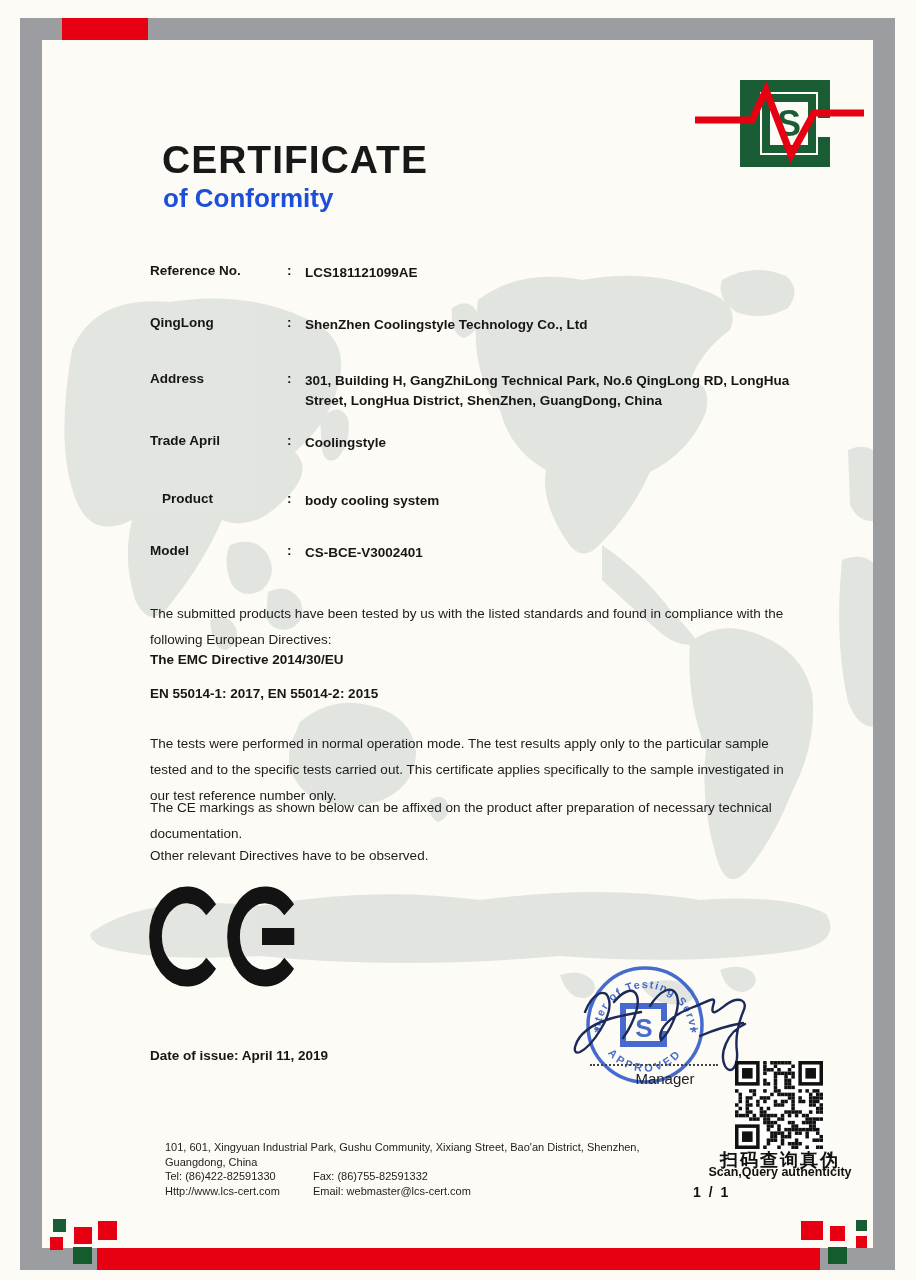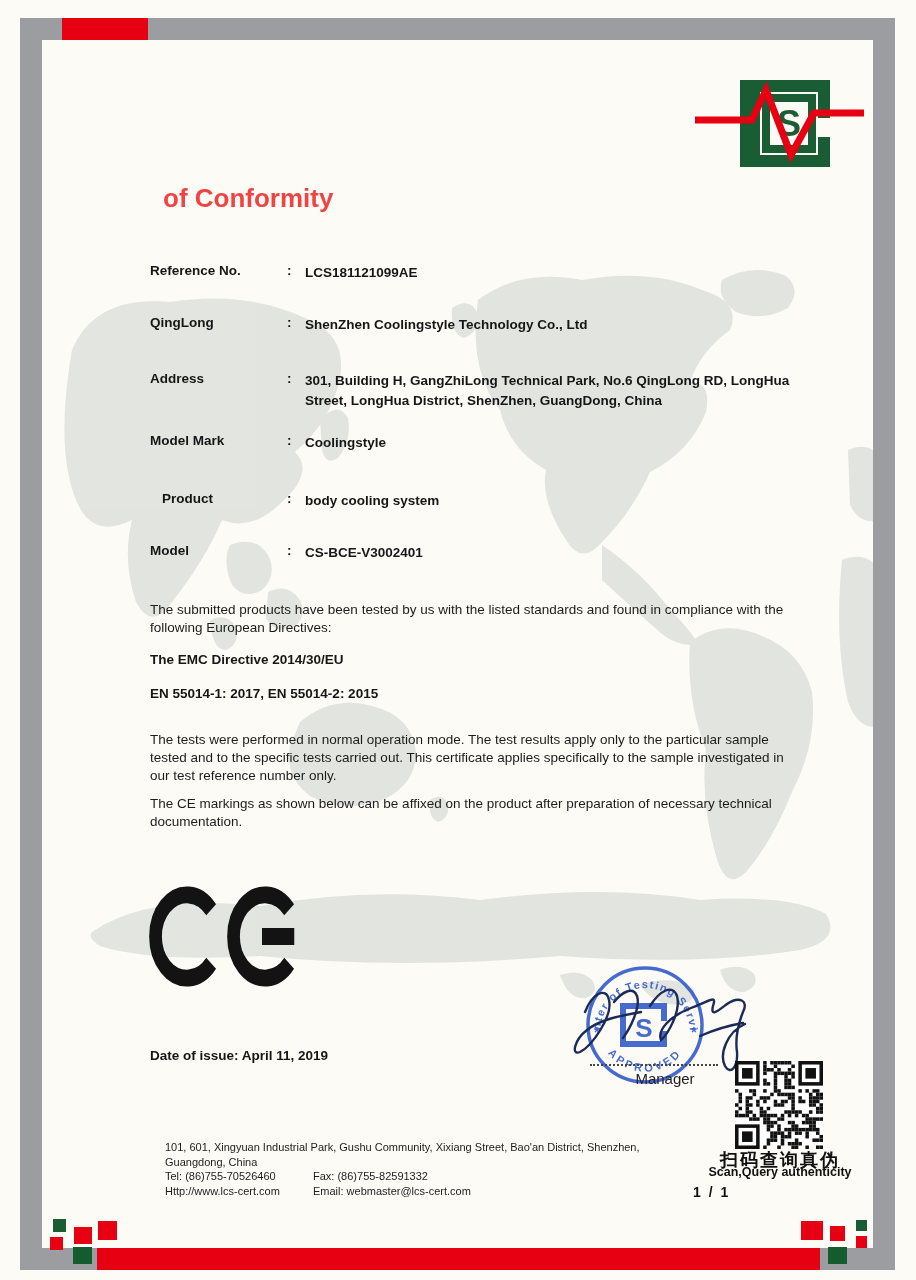--- a/index.html
+++ b/index.html
@@ -3,24 +3,24 @@
 <meta charset="utf-8">
 <style>
   html,body{margin:0;padding:0;}
   body{width:916px;height:1280px;background:#ffffff;font-family:"Liberation Sans",sans-serif;}
   .page{position:relative;width:916px;height:1280px;background:#fcfbf6;overflow:hidden;}
   .abs{position:absolute;}
   .wm{position:absolute;left:0;top:0;z-index:0;pointer-events:none;}
   .content{z-index:2;}
   .frame{position:absolute;left:20px;top:18px;width:831px;height:1208px;border:22px solid #9b9da0;z-index:1;}
   .title1{left:162px;top:138px;font-size:39px;font-weight:bold;letter-spacing:1px;color:#181818;}
-  .title2{left:163px;top:183px;font-size:26px;font-weight:bold;color:#ef4444;}
+  .title2{left:163px;top:183px;font-size:26px;font-weight:bold;color:#1d4ed8;}
   .flabel{font-size:13.5px;font-weight:bold;color:#161616;}
   .fval{font-size:13.5px;font-weight:bold;color:#161616;line-height:20px;}
-  .bodytext{font-size:13.5px;color:#1c1c1c;line-height:18px;}
+  .bodytext{font-size:13.5px;color:#1c1c1c;line-height:26px;}
   .boldline{font-size:13.5px;font-weight:bold;color:#161616;}
   .footer-line{font-size:11px;color:#1d1d1d;line-height:14.5px;}
   .qr-cn{font-size:18px;font-weight:bold;color:#111;letter-spacing:2px;}
   .qr-en{font-size:12.5px;font-weight:bold;color:#111;}
   .pagenum{font-size:14px;font-weight:bold;letter-spacing:2px;color:#111;}
   .manager{font-size:15px;color:#222;}
   .dotline{border-top:2px dotted #444;width:128px;}
   .sq{position:absolute;z-index:3;}
 </style>
 </head>
@@ -85,58 +85,60 @@
       <rect x="740" y="155" width="90" height="12"></rect>
       <rect x="762" y="94" width="54" height="8"></rect>
       <rect x="762" y="94" width="8" height="59"></rect>
       <rect x="808" y="94" width="8" height="59"></rect>
       <rect x="762" y="145" width="54" height="8"></rect>
     </g>
     <text x="789" y="136" font-size="36" font-weight="bold" fill="#1a5c33" text-anchor="middle" font-family="Liberation Sans, sans-serif">S</text>
     <polyline points="695,120 752,120 766,90 791,155 814,113 864,113" fill="none" stroke="#e60012" stroke-width="7"></polyline>
   </svg>
 
+  <div class="abs content title1">CERTIFICATE</div>
   <div class="abs content title2">of Conformity</div>
 
   <div class="abs content" style="left:150px;top:263px;">
     <span class="flabel abs" style="left:0;width:130px;">Reference No.</span>
     <span class="flabel abs" style="left:137px;">:</span>
     <span class="fval abs" style="left:155px;width:495px;">LCS181121099AE</span>
   </div>
   <div class="abs content" style="left:150px;top:315px;">
     <span class="flabel abs" style="left:0;width:130px;">QingLong</span>
     <span class="flabel abs" style="left:137px;">:</span>
     <span class="fval abs" style="left:155px;width:495px;">ShenZhen Coolingstyle Technology Co., Ltd</span>
   </div>
   <div class="abs content" style="left:150px;top:371px;">
     <span class="flabel abs" style="left:0;width:130px;">Address</span>
     <span class="flabel abs" style="left:137px;">:</span>
     <span class="fval abs" style="left:155px;width:495px;">301, Building H, GangZhiLong Technical Park, No.6 QingLong RD, LongHua Street, LongHua District, ShenZhen, GuangDong, China</span>
   </div>
   <div class="abs content" style="left:150px;top:433px;">
-    <span class="flabel abs" style="left:0;width:130px;">Model Mark</span>
+    <span class="flabel abs" style="left:0;width:130px;">Trade April</span>
     <span class="flabel abs" style="left:137px;">:</span>
     <span class="fval abs" style="left:155px;width:495px;">Coolingstyle</span>
   </div>
   <div class="abs content" style="left:150px;top:491px;">
     <span class="flabel abs" style="left:12px;width:130px;">Product</span>
     <span class="flabel abs" style="left:137px;">:</span>
     <span class="fval abs" style="left:155px;width:495px;">body cooling system</span>
   </div>
   <div class="abs content" style="left:150px;top:543px;">
     <span class="flabel abs" style="left:0;width:130px;">Model</span>
     <span class="flabel abs" style="left:137px;">:</span>
     <span class="fval abs" style="left:155px;width:495px;">CS-BCE-V3002401</span>
   </div>
 
   <div class="abs content bodytext" style="left:150px;top:601px;width:650px;">The submitted products have been tested by us with the listed standards and found in compliance with the following European Directives:</div>
   <div class="abs content boldline" style="left:150px;top:652px;width:650px;">The EMC Directive 2014/30/EU</div>
   <div class="abs content boldline" style="left:150px;top:686px;width:650px;">EN 55014-1: 2017, EN 55014-2: 2015</div>
   <div class="abs content bodytext" style="left:150px;top:795px;width:650px;">The CE markings as shown below can be affixed on the product after preparation of necessary technical documentation.</div>
   <div class="abs content bodytext" style="left:150px;top:731px;width:655px;">The tests were performed in normal operation mode. The test results apply only to the particular sample tested and to the specific tests carried out. This certificate applies specifically to the sample investigated in our test reference number only.</div>
+  <div class="abs content bodytext" style="left:150px;top:843px;width:650px;">Other relevant Directives have to be observed.</div>
 
   <svg class="abs content" style="left:148px;top:885px;" width="156" height="103" viewBox="0 0 208 104" preserveAspectRatio="none">
     <g fill="none" stroke="#131313" stroke-width="17">
       <path d="M84.2,25 A42,42 0 1 0 84.2,79"></path>
       <path d="M188.2,25 A42,42 0 1 0 188.2,79"></path>
       <path d="M152,52 H195"></path>
     </g>
   </svg>
 
   <div class="abs content boldline" style="left:150px;top:1048px;">Date of issue: April 11, 2019</div>
@@ -401,21 +403,21 @@
     </svg>
   <div class="abs content qr-cn" style="left:700px;top:1148px;width:160px;text-align:center;">扫码查询真伪</div>
   <div class="abs content qr-en" style="left:700px;top:1165px;width:160px;text-align:center;">Scan,Query authenticity</div>
 
   <div class="abs content pagenum" style="left:693px;top:1184px;">1 / 1</div>
 
   <div class="abs content" style="left:165px;top:1140px;width:560px;">
     <div class="footer-line">101, 601, Xingyuan Industrial Park, Gushu Community, Xixiang Street, Bao'an District, Shenzhen,</div>
     <div class="footer-line">Guangdong, China</div>
     <div class="footer-line" style="display:flex;">
-      <span style="width:148px;display:inline-block;">Tel: (86)755-70526460</span>
+      <span style="width:148px;display:inline-block;">Tel: (86)422-82591330</span>
       <span>Fax: (86)755-82591332</span>
     </div>
     <div class="footer-line" style="display:flex;">
       <span style="width:148px;display:inline-block;">Http://www.lcs-cert.com</span>
       <span>Email: webmaster@lcs-cert.com</span>
     </div>
   </div>
 
 </div>
 

